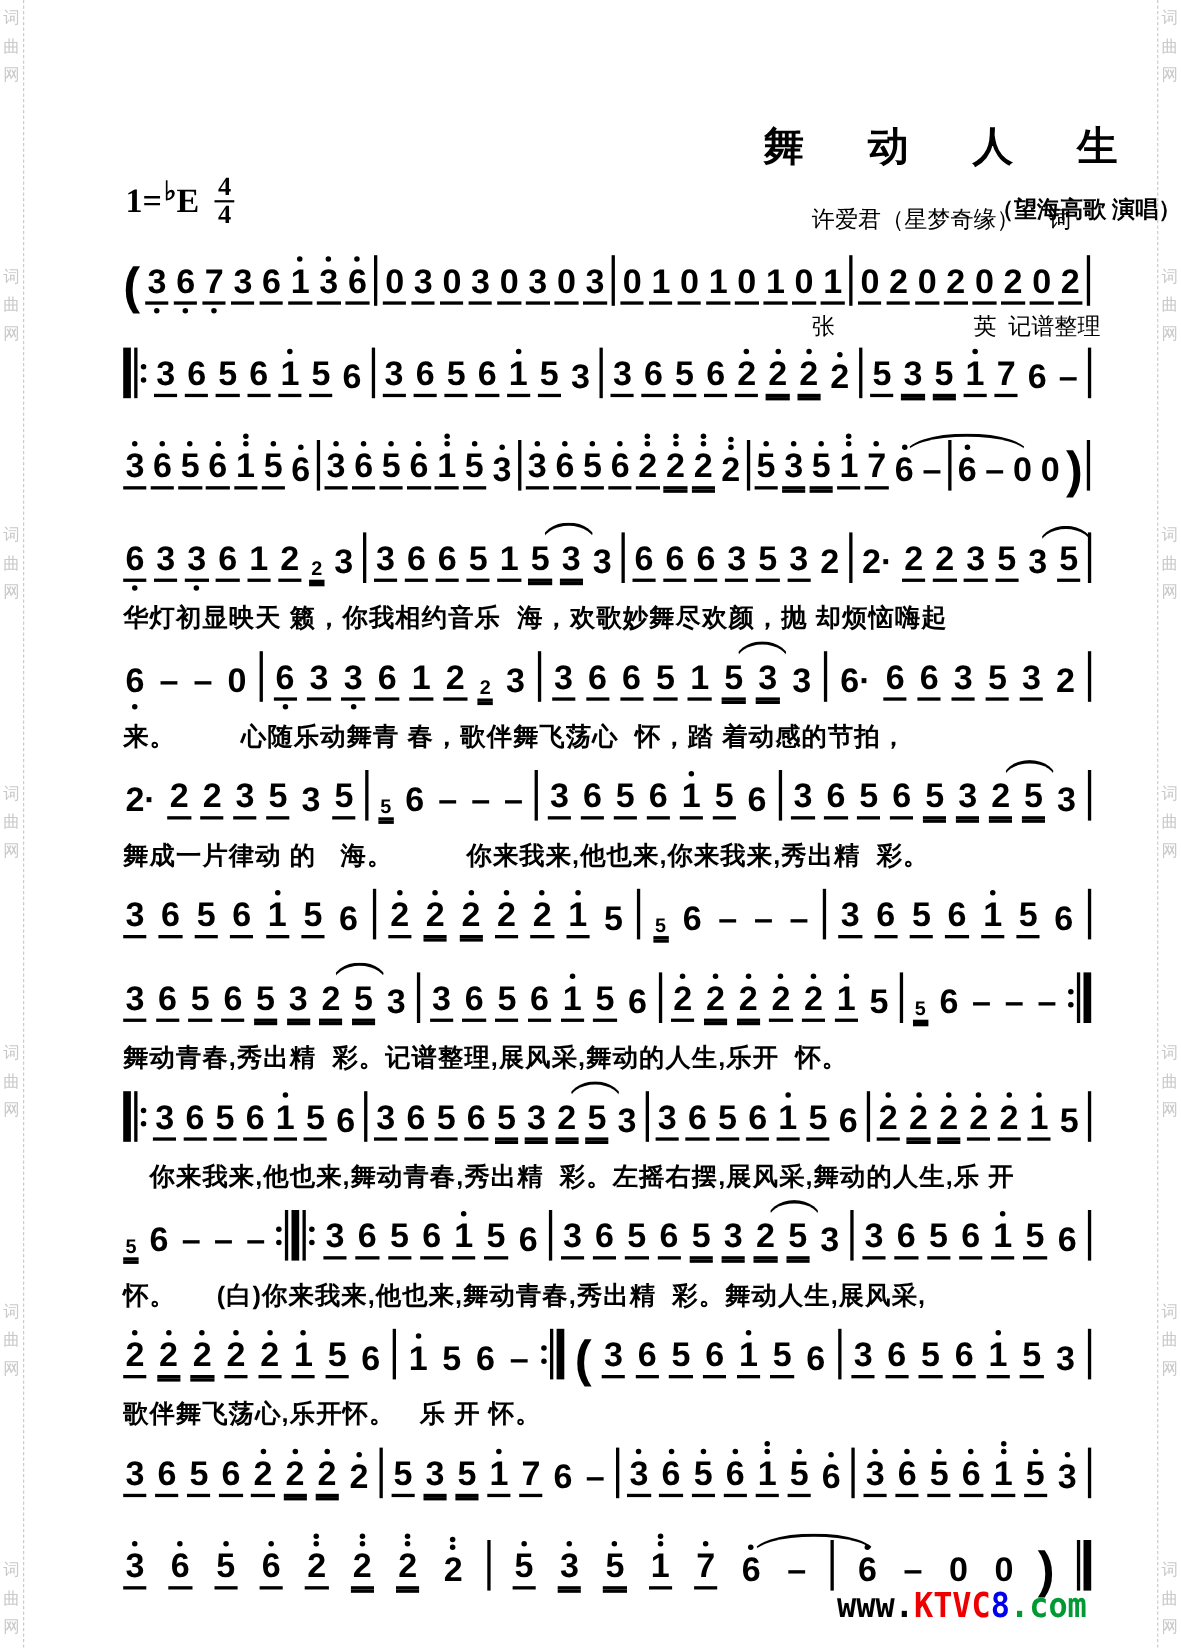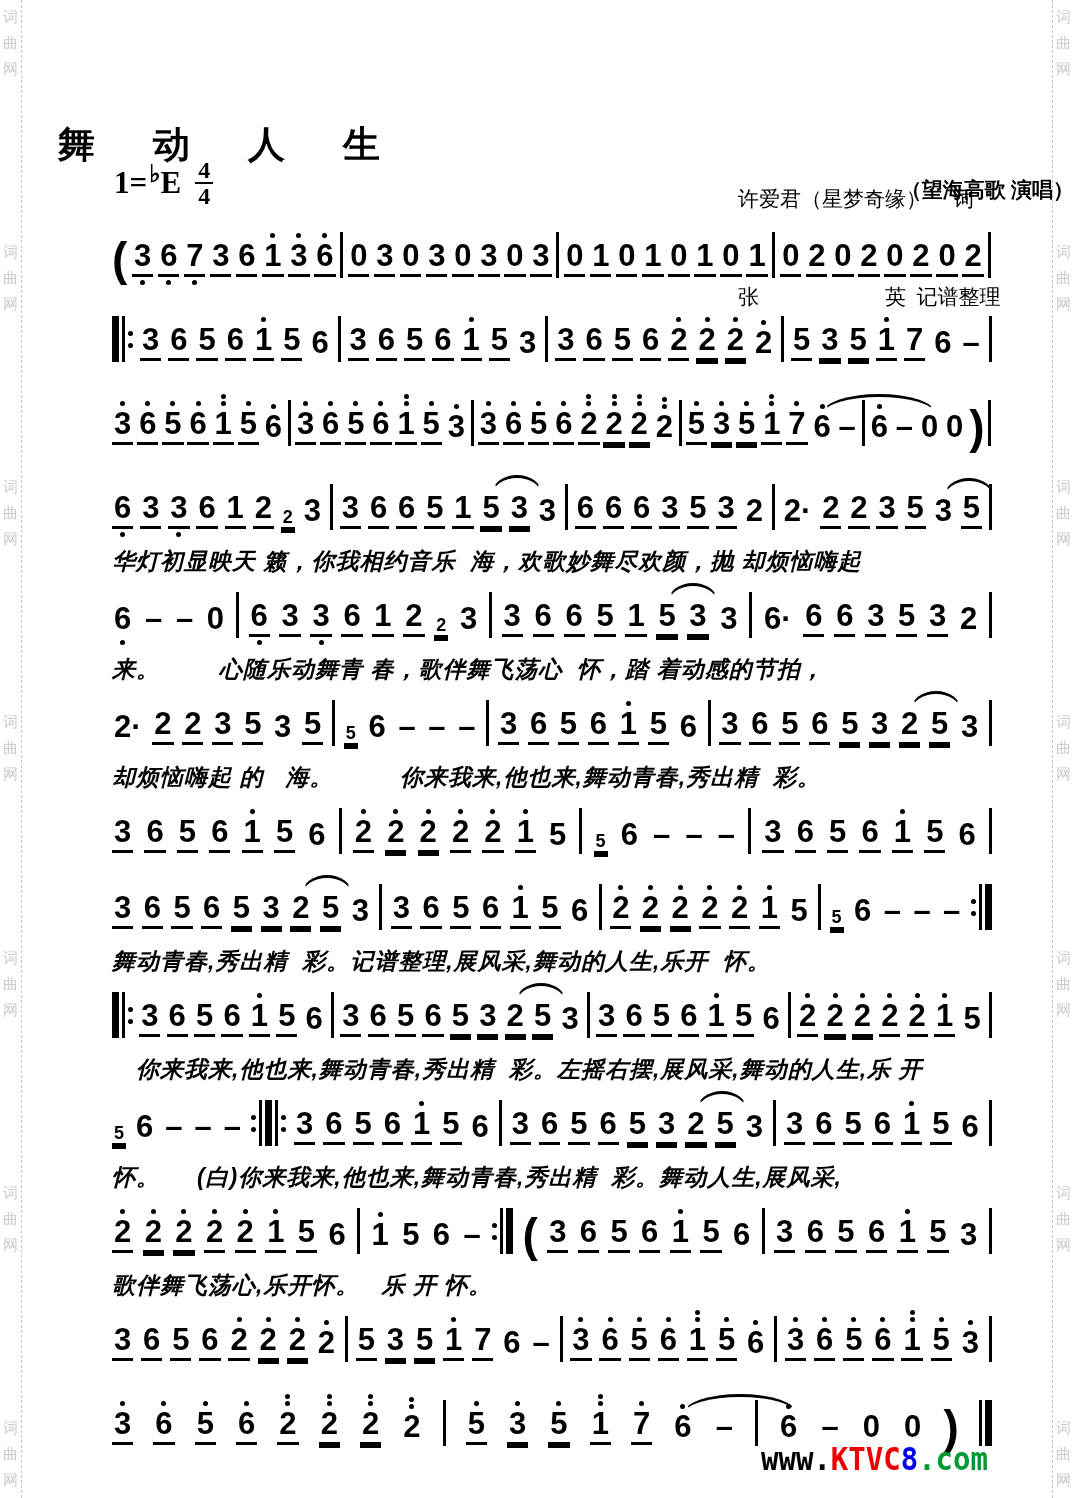--- a/index.html
+++ b/index.html
@@ -10,21 +10,21 @@
   
   .wm-col { position:absolute; top:0; bottom:0; width:22px; z-index:5;
     display:flex; flex-direction:column; justify-content:space-between;
     padding:10px 0; box-sizing:border-box; }
   .wm-left  { left:0;  border-right:1px dashed #c6c6c6; }
   .wm-right { right:0; border-left:1px dashed #c6c6c6; }
   .wm-group { display:flex; flex-direction:column; gap:11px; align-items:center; }
   .wm-char  { font-size:15px; line-height:1; color:#c9c9c9; font-family:"Liberation Serif",serif; }
 
   
-  .title { position:absolute; top:120px; left:0; right:0; text-align:left;
+  .title { position:absolute; top:108px; left:0; right:0; text-align:right;
     font-family:"Liberation Serif",serif; font-weight:bold; font-size:37px;
     letter-spacing:58px; text-indent:58px; white-space:nowrap; }
   .credits { position:absolute; top:118px; left:738px; width:260px;
     font-family:"Liberation Serif",serif; font-size:21px; line-height:1.55;
     white-space:pre; }
   .keysig { position:absolute; top:158px; left:114px; display:flex; align-items:center;
     font-family:"Liberation Serif",serif; font-weight:bold; font-size:31px; }
   .keysig .flat { font-size:24px; position:relative; top:-9px; margin:0 0 0 2px; }
   .timesig { display:inline-flex; flex-direction:column; margin-left:14px;
     font-size:24px; line-height:1.0; text-align:center; font-weight:bold; }
@@ -55,21 +55,21 @@
     border-top:3px solid #000; border-left:1px solid transparent; border-right:1px solid transparent;
     border-radius:50% 50% 0 0 / 100% 100% 0 0; z-index:3; }
   .arc.wide { width:110px; }
   .bar { display:flex; align-items:center; gap:3px; height:65px; padding-bottom:11px; box-sizing:border-box; }
   .bl { width:3px; height:46px; background:#000; flex:0 0 auto; }
   .bl.thick { width:7px; }
   .bl-dots { display:flex; flex-direction:column; gap:7px; justify-content:center; }
   .paren { font-size:46px; font-weight:bold; line-height:56px; padding-bottom:6px;
     font-family:"Liberation Sans",sans-serif; }
   .lyrics-row { font-weight:bold; font-size:23px; letter-spacing:1px; white-space:pre;
-    margin-top:1px; font-family:"Liberation Sans",sans-serif;font-style:italic; }
+    margin-top:1px; font-family:"Liberation Sans",sans-serif; }
 
   
   .site { position:absolute; right:86px; bottom:22px; font-family:"DejaVu Sans Mono",monospace;
     font-weight:bold; font-size:29px; transform:scaleY(1.08); letter-spacing:0; }
 </style>
 </head>
 <body>
 
 <div class="wm-col wm-left">
     <div class="wm-group">
@@ -1267,21 +1267,21 @@
         </span>
         <span class="note">
           <span class="oct-up"></span>
           <span class="nbody">3</span>
           <span class="oct-down"></span>
         </span>
         <span class="bar">
           <span class="bl"></span>
         </span>
       </div>
-      <div class="lyrics-row">却烦恼嗨起 的   海。         你来我来,他也来,舞动青春,秀出精  彩。</div>
+      <div class="lyrics-row">舞成一片律动 的   海。         你来我来,他也来,你来我来,秀出精  彩。</div>
     </div>
     <div class="score-row">
       <div class="notes-row">
         <span class="note">
           <span class="oct-up"></span>
           <span class="nbody u1">3</span>
           <span class="oct-down"></span>
         </span>
         <span class="note">
           <span class="oct-up"></span>

